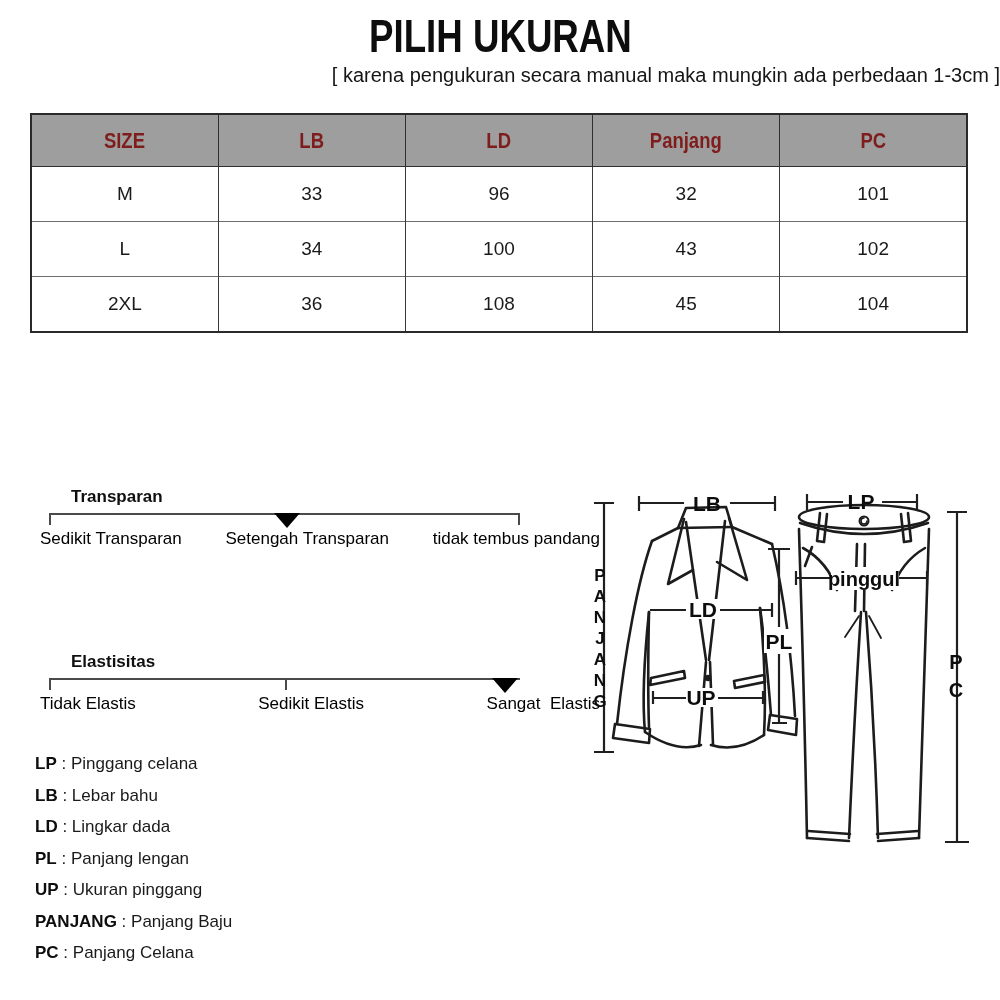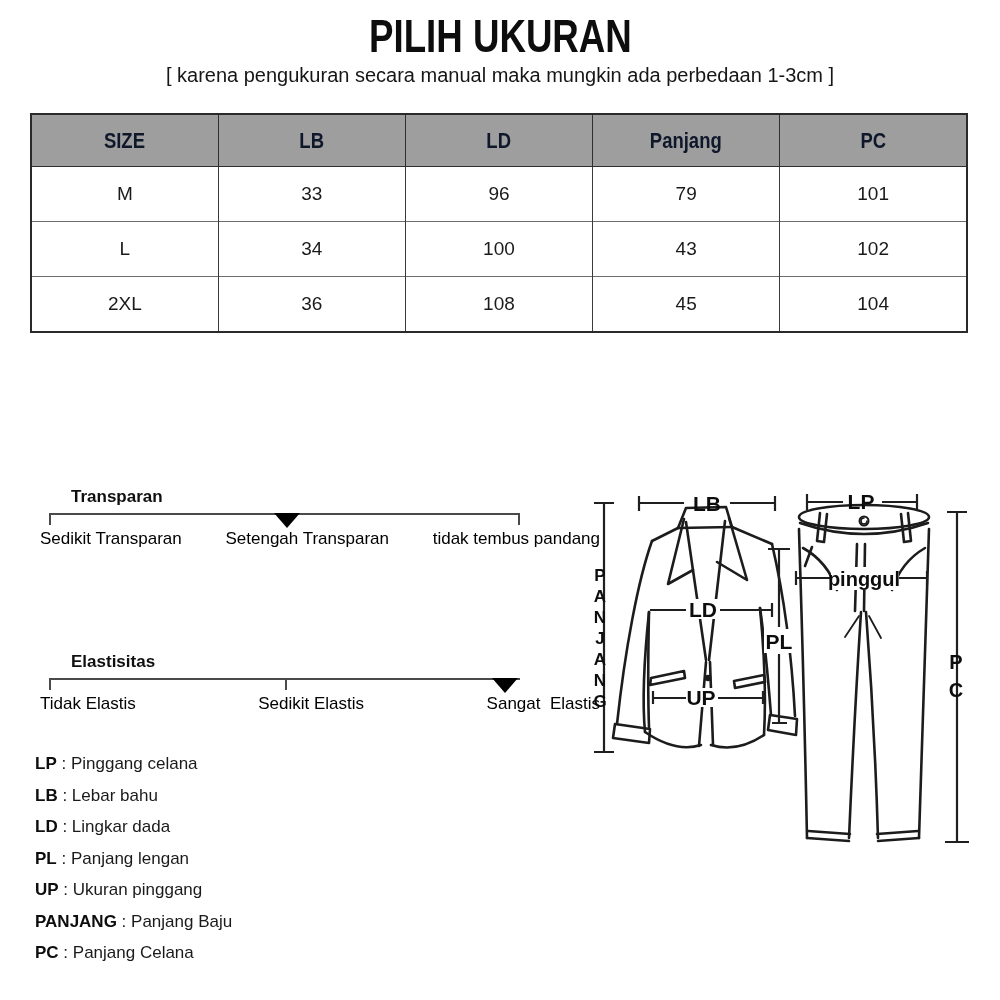--- a/index.html
+++ b/index.html
@@ -3,27 +3,27 @@
 <meta charset="utf-8">
 <style>
   html,body{margin:0;padding:0;background:#fff;}
   .page{position:relative;width:1000px;height:1000px;background:#ffffff;overflow:hidden;
         font-family:"Liberation Sans","DejaVu Sans",sans-serif;color:#121212;}
 
   
   .title{position:absolute;top:8px;left:0;width:1000px;text-align:center;}
   .cond-title{display:inline-block;transform:scaleX(0.78);transform-origin:center;
               font-weight:bold;font-size:47px;letter-spacing:0;white-space:nowrap;color:#0d0d0d;}
-  .subtitle{position:absolute;top:64px;left:0;width:1000px;text-align:center;
+  .subtitle{position:absolute;top:64px;left:0;width:1000px;text-align:right;
             font-size:20px;color:#161616;}
 
   
   .size-table{position:absolute;left:30px;top:113px;width:938px;border-collapse:collapse;
               table-layout:fixed;border:2.5px solid #2a2a2a;}
-  .size-table th{background:#9e9e9e;color:#0f172a;height:51px;border:1.7px solid #2f2f2f;
+  .size-table th{background:#9e9e9e;color:#7f1d1d;height:51px;border:1.7px solid #2f2f2f;
                  text-align:center;vertical-align:middle;padding:0;}
   .cond-th{display:inline-block;transform:scaleX(0.84);transform-origin:center;
            font-weight:bold;font-size:22px;white-space:nowrap;}
   .size-table td{background:#ffffff;height:54px;border-left:1.7px solid #3a3a3a;
                  border-right:1.7px solid #3a3a3a;border-top:1.7px solid #6e6e6e;
                  text-align:center;vertical-align:middle;font-size:19px;color:#1a1a1a;padding:0;}
 
   
   .slider{position:absolute;left:40px;width:560px;}
   .slabel{font-weight:bold;font-size:17px;padding-left:8px;color:#0f0f0f;margin-left:23px;}
@@ -66,21 +66,21 @@
         <th><span class="cond-th">LD</span></th>
         <th><span class="cond-th">Panjang</span></th>
         <th><span class="cond-th">PC</span></th>
       </tr>
     </thead>
     <tbody>
       <tr>
         <td>M</td>
         <td>33</td>
         <td>96</td>
-        <td>79</td>
+        <td>32</td>
         <td>101</td>
       </tr>
       <tr>
         <td>L</td>
         <td>34</td>
         <td>100</td>
         <td>43</td>
         <td>102</td>
       </tr>
       <tr>

